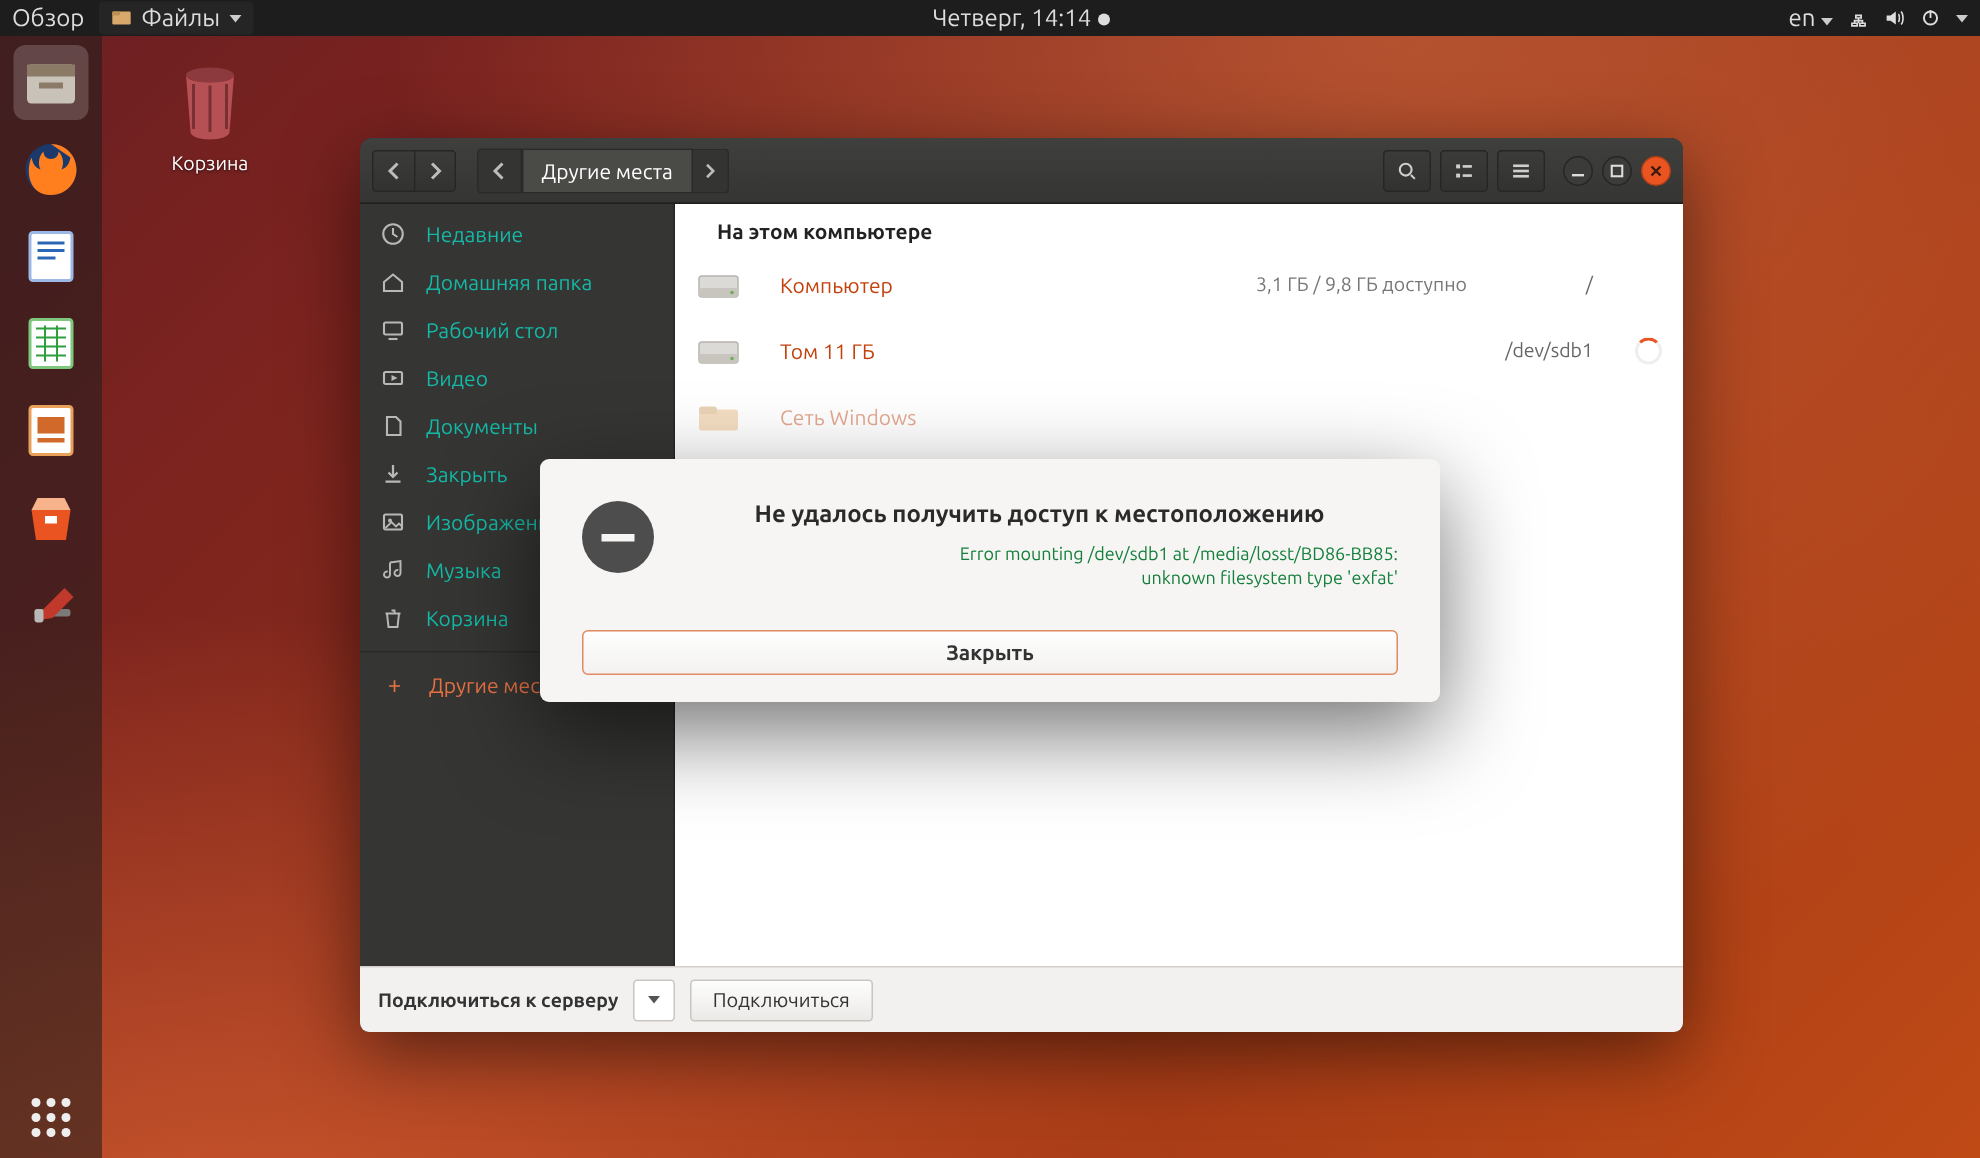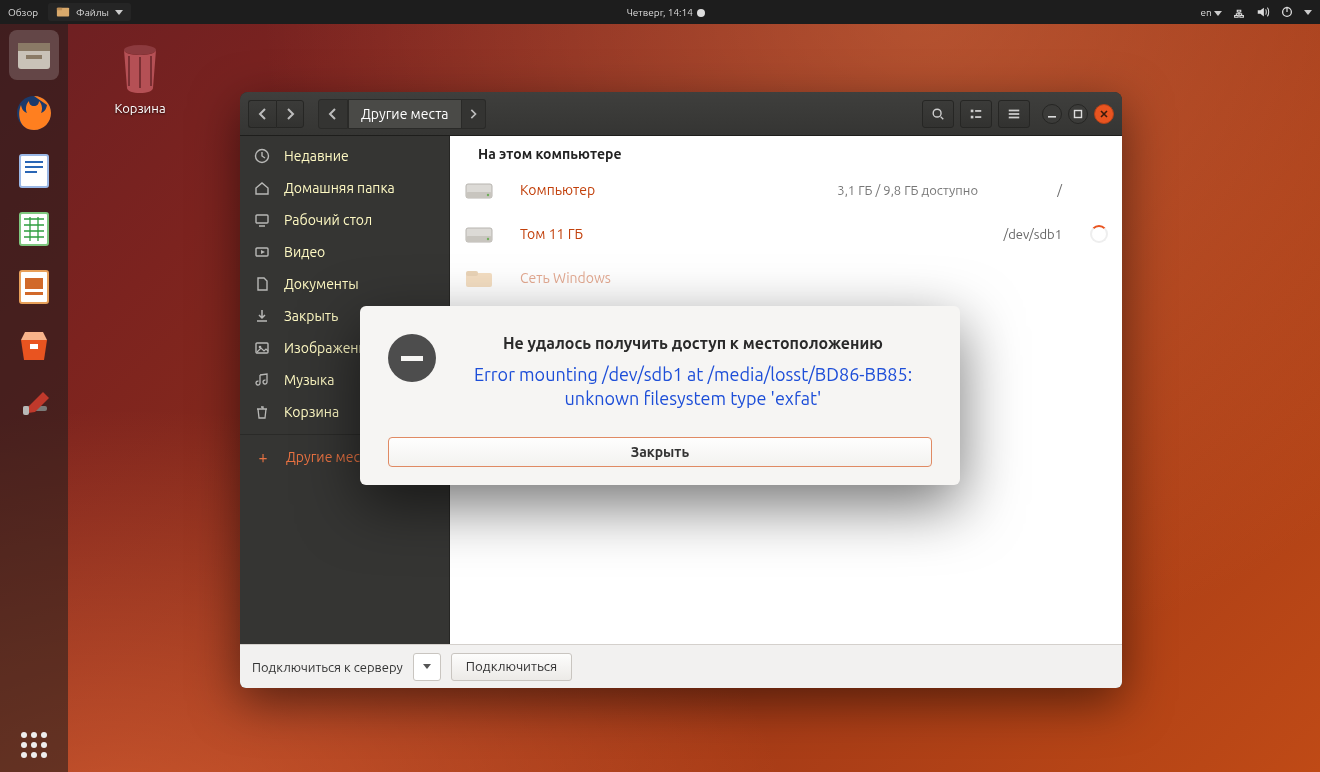--- a/index.html
+++ b/index.html
@@ -5,21 +5,21 @@
 * { margin:0; padding:0; box-sizing:border-box; font-family: "Ubuntu", "Liberation Sans", sans-serif; -webkit-font-smoothing:antialiased; }
 html,body { width:1320px; height:772px; overflow:hidden; }
 body {
   background:
     radial-gradient(circle at 70% 0%, rgba(255,150,90,.35) 0%, rgba(255,150,90,0) 55%),
     radial-gradient(1200px 800px at 10% 110%, rgba(255,120,60,.55) 0%, rgba(255,120,60,0) 55%),
     linear-gradient(135deg, #6b1f23 0%, #7c231f 20%, #8d2e1a 45%, #a63b17 70%, #bf4a16 100%);
   position:relative; color:#eee; font-size:13px;
 }
 
-.topbar { position:absolute; top:0; left:0; right:0; height:24px; background:#1d1d1d; display:flex; align-items:center; color:#ddd; font-size:10px; padding:0 8px; z-index:5; }
+.topbar { position:absolute; top:0; left:0; right:0; height:24px; background:#1d1d1d; display:flex; align-items:center; color:#ddd; font-size:16px; padding:0 8px; z-index:5; }
 .topbar .left, .topbar .right { display:flex; align-items:center; gap:10px; }
 .topbar .center { flex:1; text-align:center; }
 .topbar .app { display:flex; align-items:center; gap:6px; background:rgba(255,255,255,.04); padding:2px 8px; border-radius:3px; }
 .tri-down { width:0; height:0; border-left:4px solid transparent; border-right:4px solid transparent; border-top:5px solid #ccc; display:inline-block; }
 .dot { width:8px; height:8px; border-radius:50%; background:#ddd; display:inline-block; margin-left:4px; vertical-align:middle; }
 .topbar svg { width:14px; height:14px; fill:#ddd; }
 
 .dock { position:absolute; left:0; top:24px; bottom:0; width:68px; background:rgba(30,30,30,.55); display:flex; flex-direction:column; align-items:center; padding-top:6px; gap:8px; z-index:2; }
 .dock .icon { width:50px; height:50px; border-radius:8px; display:flex; align-items:center; justify-content:center; position:relative; }
 .dock .icon.active { background:rgba(255,255,255,.18); }
@@ -46,21 +46,21 @@
 .tb-iconbtn { width:32px; height:28px; border:1px solid #262624; border-radius:3px; background:linear-gradient(#3b3b39,#323230); display:flex; align-items:center; justify-content:center; }
 .tb-iconbtn svg{width:14px;height:14px;fill:#cfcfcf;}
 .winctrl { display:flex; gap:6px; margin-left:6px;}
 .wbtn { width:20px; height:20px; border-radius:50%; background:#3b3b39; border:1px solid #262624; display:flex; align-items:center; justify-content:center;}
 .wbtn.close{ background:#e95420; border-color:#b34017;}
 .wbtn svg{width:10px;height:10px;fill:#ddd;}
 .wbtn.close svg{fill:#3a1a0c;}
 
 .body { display:flex; height:calc(100% - 44px - 44px); }
 .sidebar { width:210px; background:#353533; border-right:1px solid #262624; padding-top:4px; display:flex; flex-direction:column; }
-.side-item { display:flex; align-items:center; gap:14px; height:32px; padding:0 14px; color:#fef9c3; font-size:14px; }
+.side-item { display:flex; align-items:center; gap:14px; height:32px; padding:0 14px; color:#14b8a6; font-size:14px; }
 .side-item svg { width:16px; height:16px; fill:#b8b8b6; flex:0 0 16px;}
 .side-sep { height:1px; background:#2a2a28; margin:6px 0;}
 .side-item.active { color:#e87242; }
 .side-plus { width:18px; text-align:center; font-size:16px; }
 .content { flex:1; background:#fff; color:#333; position:relative; overflow:hidden;}
 .section-head { padding:10px 28px 6px; font-weight:600; font-size:14px; color:#222;}
 .row { display:flex; align-items:center; height:44px; padding:0 14px; gap:14px; font-size:14px;}
 .row .hdd{width:30px;height:22px;flex:0 0 30px;}
 .row .name{flex:1; color:#c2410c;margin-left:12px;}
 .row .meta{color:#777; font-size:13px;}
@@ -72,21 +72,21 @@
 .connectbar .field { flex:1; display:flex; align-items:center; border:1px solid #c9c5c0; border-radius:3px; background:#fff; height:28px; padding:0 8px; color:#888;}
 .connectbar .hist { width:28px; height:28px; border:1px solid #c9c5c0; border-radius:3px; background:#fff; display:flex; align-items:center; justify-content:center;}
 .connectbar button { height:28px; padding:0 14px; border:1px solid #c9c5c0; border-radius:3px; background:linear-gradient(#fdfdfc,#eceae7); color:#333;}
 
 .overlay { position:absolute; inset:0; z-index:10; display:flex; align-items:flex-start; justify-content:center; pointer-events:none;}
 .dialog { margin-top:306px; width:600px; background:#f6f5f3; border-radius:6px; box-shadow:0 20px 60px rgba(0,0,0,.55); padding:28px 28px 18px; pointer-events:auto;}
 .dialog .head { display:flex; gap:18px; }
 .erricon { width:48px; height:48px; border-radius:50%; background:#4d4d4d; display:flex; align-items:center; justify-content:center; flex:0 0 48px;}
 .erricon div{ width:22px; height:5px; background:#f6f5f3;}
 .dialog h2 { font-size:16px; font-weight:600; color:#2a2a2a; margin-bottom:10px;}
-.dialog p { font-size:18px; color:#1d4ed8; line-height:1.35; text-align:center;}
+.dialog p { font-size:12px; color:#15803d; line-height:1.35; text-align:right;}
 .dialog .msgcol{ flex:1; text-align:center;}
 .dialog .btnrow { margin-top:26px;}
 .dialog .closebtn { width:100%; height:30px; border:1px solid #e08a63; border-radius:4px; background:linear-gradient(#fefefe,#f3f2f0); color:#333; font-size:14px;font-weight:bold;}
 
 </style>
 </head>
 <body>
 
 <div class="topbar">
   <div class="left">
@@ -363,21 +363,21 @@
         <svg class="hdd" viewBox="0 0 30 22">
             <rect x="2" y="6" width="26" height="14" rx="2" fill="#e7b879"></rect>
             <rect x="2" y="4" width="12" height="5" rx="2" fill="#cf9e5f"></rect>
           </svg>
         <span class="name">Сеть Windows</span>
       </div>
     </div>
   </div>
 
   <div class="connectbar">
-    <span style="font-weight:400">Подключиться к серверу</span>
+    <span style="font-weight:700">Подключиться к серверу</span>
     <div class="hist">
         <span class="tri-down" style="border-top-color:#555"></span>
       </div>
     <button>Подключиться</button>
   </div>
 </div>
 
 <div class="overlay">
   <div class="dialog">
     <div class="head">

